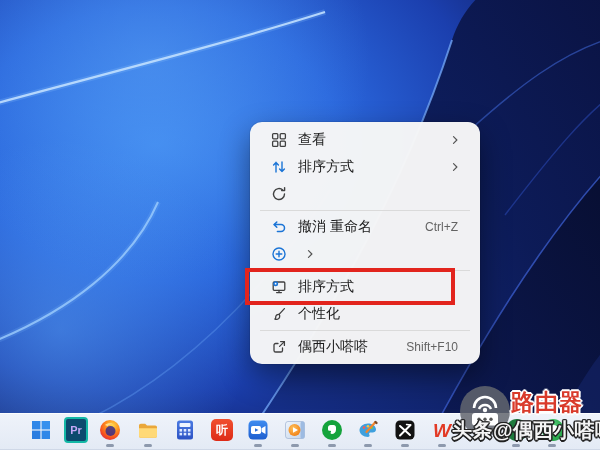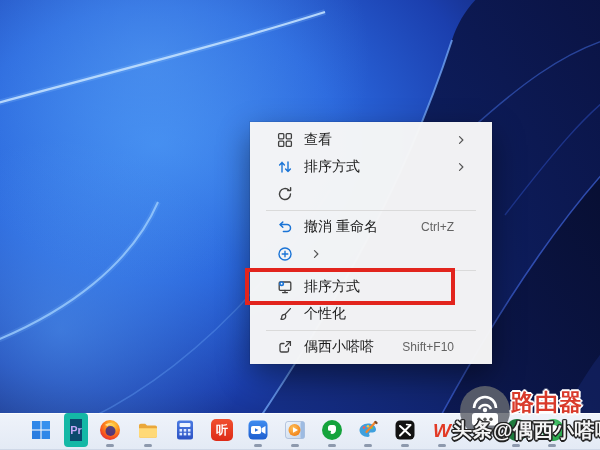--- a/index.html
+++ b/index.html
@@ -2,45 +2,45 @@
 <html><head>
 <meta charset="utf-8">
 <style>
   html,body{margin:0;padding:0;background:#fff}
   .stage{position:relative;width:600px;height:450px;overflow:hidden;
          font-family:"Liberation Sans","DejaVu Sans",sans-serif;background:#0a0f38}
   .wall{position:absolute;inset:0;z-index:0}
 
   
   .menu{position:absolute;left:250px;top:122px;width:212px;z-index:4;
-        background:rgba(246,246,246,.98);border-radius:0;padding:4px 15px;
+        background:rgba(246,246,246,.98);border-radius:12px;padding:4px 9px;
         box-shadow:0 12px 30px rgba(0,0,0,.45),0 0 0 1px rgba(0,0,0,.07)}
   .mi{height:27px;display:flex;align-items:center;padding:0 10px 0 12px;
       font-size:14px;color:#1b1b1b;cursor:default}
   .mi .ico{width:16px;height:16px;margin-right:11px;flex:none;display:flex;align-items:center;justify-content:center}
   .mi .lbl{flex:1;white-space:nowrap}
-  .mi .sc{font-size:12px;color:#636363;margin-right:13px}
+  .mi .sc{font-size:12px;color:#636363;margin-right:3px}
   .mi .chev{width:12px;height:12px;margin-left:6px;display:flex}
   .sep{height:6px;position:relative}
   .sep .ln{position:absolute;left:1px;right:1px;top:2.5px;height:1px;background:#dadada}
 
   
   .redbox{position:absolute;left:245px;top:268px;width:202px;height:29px;
           border:4px solid #e2241d;z-index:6;pointer-events:none}
 
   
   .taskbar{position:absolute;left:0;top:413px;width:600px;height:37px;z-index:2;
            background:linear-gradient(#eff3fa,#e3eaf5);
            box-shadow:inset 0 1px 0 rgba(255,255,255,.8),inset 0 -1px 0 rgba(170,182,205,.35)}
   .app{position:absolute;top:418px;width:24px;height:24px;z-index:3;
        display:flex;align-items:center;justify-content:center;cursor:pointer}
   .dash{position:absolute;top:444px;width:8px;height:3px;border-radius:2px;background:#8d99ad;z-index:3}
   .glyphbox{width:22px;height:22px;border-radius:5px;display:flex;align-items:center;justify-content:center;
             font-weight:bold;line-height:1}
-  .pr{background:#0c4a6e;color:#c5a8f7;font-size:11px;border:6px solid #14b8a6;border-radius:4px}
+  .pr{background:#0c4a6e;color:#c5a8f7;font-size:11px;border:2px solid #14b8a6;border-radius:4px}
   .listen{background:linear-gradient(#f1502f,#dd2b17);color:#fff;font-size:12px}
   .wps{color:#e23a26;font-size:19px;font-weight:800;font-style:italic;background:transparent}
   .greenapp{border-radius:50%;width:22px;height:22px}
   .g1{background:#1f7a3d}
   .g2{background:radial-gradient(circle at 38% 35%,#5fd082,#2fae52 60%,#1f8f3f)}
   .g2 .dot{width:9px;height:9px;border-radius:50%;background:#fff;margin:6px auto}
 
   
   .badge{position:absolute;left:460px;top:386px;width:50px;height:50px;z-index:8}
   .router-text{position:absolute;left:511px;top:387px;z-index:8;font-size:23px;font-weight:700;

